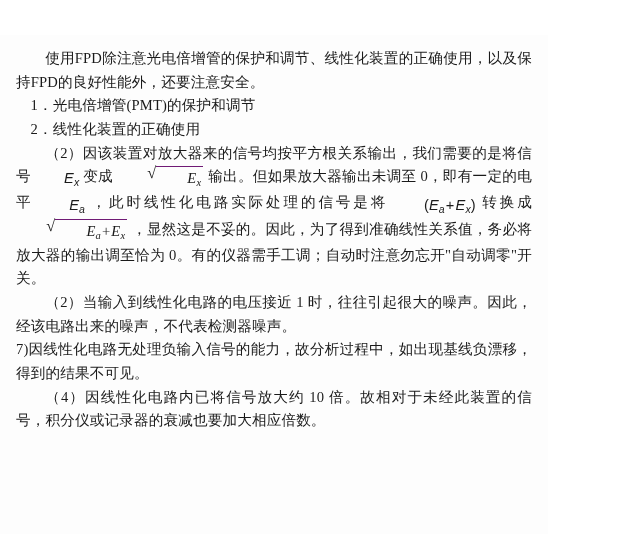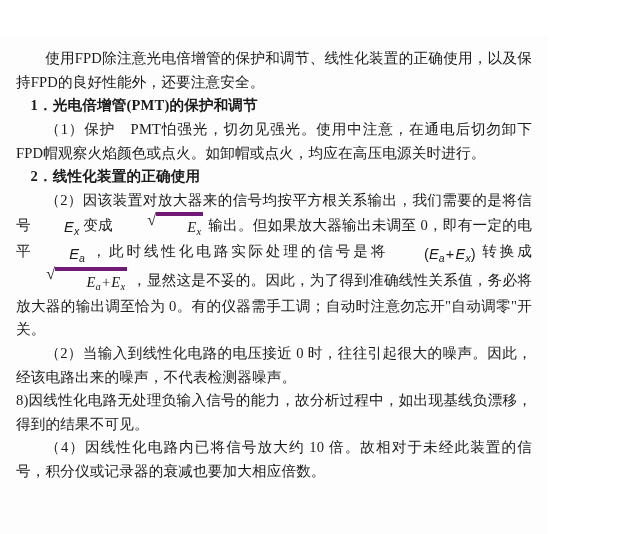--- a/index.html
+++ b/index.html
@@ -33,21 +33,21 @@
     margin: 0;
   }
   .indent2 {
     text-indent: 2em;
   }
   .noindent {
     text-indent: 0;
   }
   .heading {
     text-indent: 1em;
-    font-weight: bold;
+    font-weight: normal;
   }
   
   .math {
     display: inline-block;
     vertical-align: -0.15em;
     font-family: Liberation Sans, sans-serif;
     font-style: italic;
     white-space: nowrap;
   }
   .italic {
@@ -62,21 +62,21 @@
   .sqrt {
     display: inline-block;
     position: relative;
     white-space: nowrap;
     vertical-align: -0.15em;
     padding-left: 0.62em;
     margin: 0 1px;
   }
   .sqrt > .radicand {
     display: inline-block;
-    border-top: 4px solid #701a75;
+    border-top: 1px solid #701a75;
     padding: 0 2px 0 2px;
     font-style: italic;
   }
   .sqrt > .radsign {
     position: absolute;
     left: 0;
     top: -0.06em;
     font-style: normal;
     font-size: 1.12em;
     line-height: 1;
@@ -92,39 +92,38 @@
 </head>
 <body>
 
 <div class="page">
   <div class="doc">
 
     <p class="indent2">使用FPD除注意光电倍增管的保护和调节、线性化装置的正确使用，以及保持FPD的良好性能外，还要注意安全。</p>
 
     <p class="heading">1．光电倍增管(PMT)的保护和调节</p>
 
-    <p class="indent2">（1）保护　PMT怕强光，切勿见强光。使用中注意，在通电后切勿卸下FPD帽观察火焰颜色或点火。如卸帽或点火，均应在高压电源关时进行。</p>
 
 
     <p class="heading">2．线性化装置的正确使用</p>
 
     <p class="indent2">
       <span>（2）因该装置对放大器来的信号均按平方根关系输出，我们需要的是将信号 </span>
       <span class="math"><span class="italic">E</span><span class="sub">x</span></span>
       <span> 变成</span>
       <span class="sqrt"><span class="radsign">√</span><span class="radicand"><span>E</span><span class="sub">x</span></span></span>
       <span>输出。但如果放大器输出未调至 0，即有一定的电平 </span>
       <span class="math"><span class="italic">E</span><span class="sub">a</span></span>
       <span>，此时线性化电路实际处理的信号是将</span>
       <span class="math"><span class="paren">(</span><span class="italic">E</span><span class="sub">a</span><span class="op">+</span><span class="italic">E</span><span class="sub">x</span><span class="paren">)</span></span>
       <span>转换成</span>
       <span class="sqrt"><span class="radsign">√</span><span class="radicand"><span class="italic">E</span><span class="sub">a</span><span class="op">+</span><span class="italic">E</span><span class="sub">x</span></span></span>
       <span>，显然这是不妥的。因此，为了得到准确线性关系值，务必将放大器的输出调至恰为 0。有的仪器需手工调；自动时注意勿忘开"自动调零"开关。</span>
     </p>
 
-    <p class="indent2">（2）当输入到线性化电路的电压接近 0 时，往往引起很大的噪声。因此，经该电路出来的噪声，不代表检测器噪声。</p>
+    <p class="indent2">（2）当输入到线性化电路的电压接近 1 时，往往引起很大的噪声。因此，经该电路出来的噪声，不代表检测器噪声。</p>
 
-    <p class="noindent">8)因线性化电路无处理负输入信号的能力，故分析过程中，如出现基线负漂移，得到的结果不可见。</p>
+    <p class="noindent">7)因线性化电路无处理负输入信号的能力，故分析过程中，如出现基线负漂移，得到的结果不可见。</p>
 
     <p class="indent2">（4）因线性化电路内已将信号放大约 10 倍。故相对于未经此装置的信号，积分仪或记录器的衰减也要加大相应倍数。</p>
 
   </div>
 </div>
 
 </body></html>

